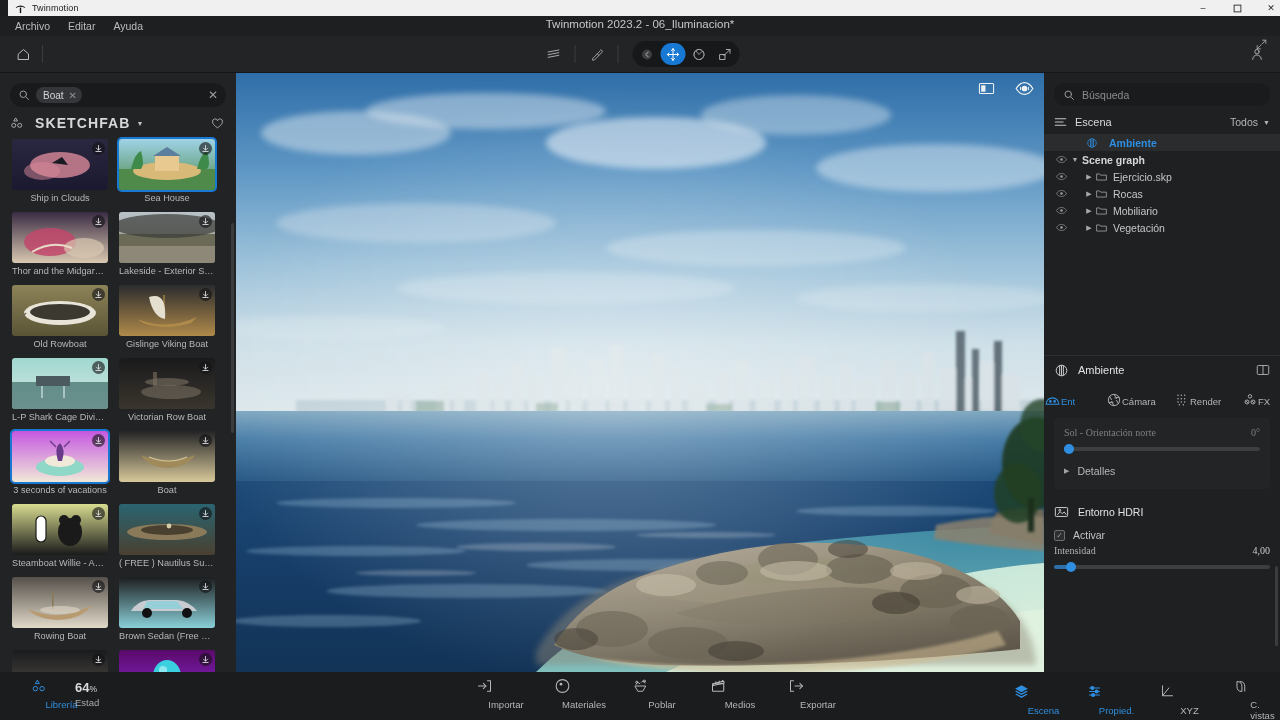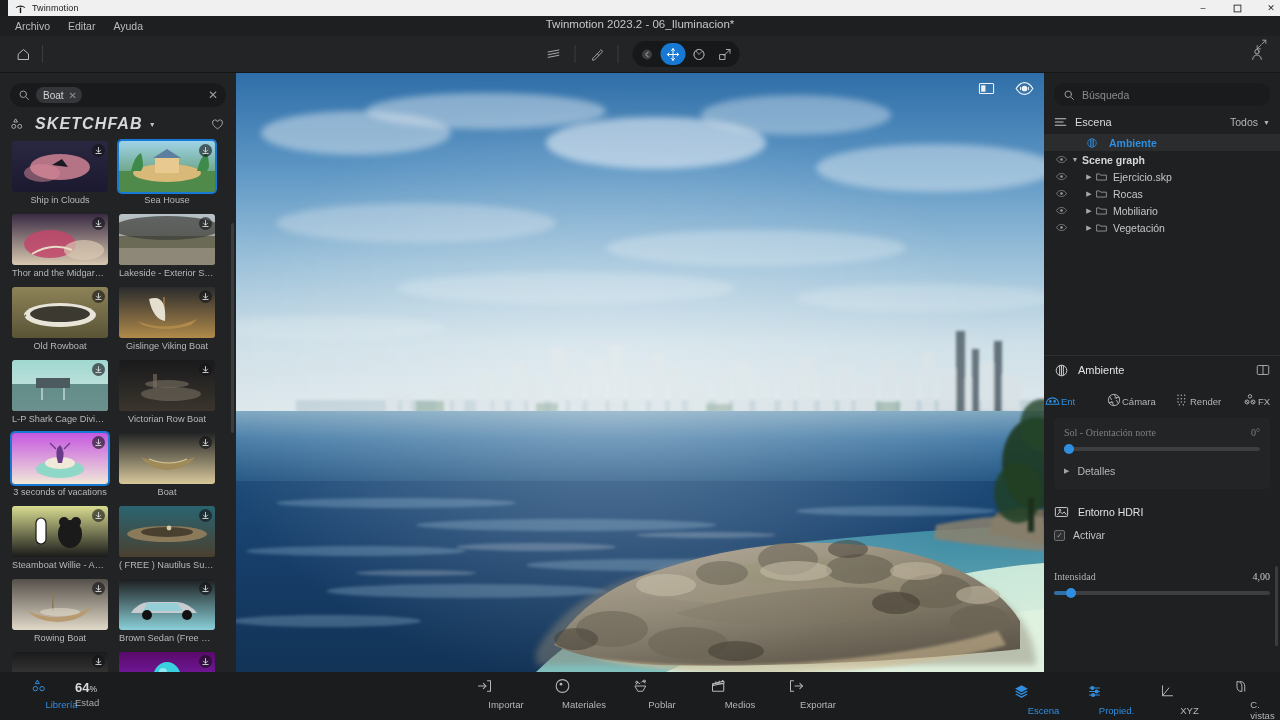--- a/index.html
+++ b/index.html
@@ -63,21 +63,21 @@
   .searchbox .mag { color:#9a9c9e; margin-right:6px; display:flex; }
   .chip {
     background:#34363a; border-radius:9px; height:16px; display:flex; align-items:center;
     padding:0 5px 0 7px; font-size:10px; color:#d2d4d6; gap:5px;
   }
   .chip .x { font-size:10px; color:#8e9092; }
   .clearall { position:absolute; right:8px; color:#9a9c9e; font-size:12px; }
 
   .srcrow { display:flex; align-items:center; padding:8px 12px 6px 10px; }
   .srcrow .licon { color:#b8babc; display:flex; margin-right:10px; }
-  .srcrow .lname { font-size:16px; letter-spacing:1.1px; font-weight:bold; color:#d6d8da;font-style:italic; }
+  .srcrow .lname { font-size:14px; letter-spacing:1.1px; font-weight:bold; color:#d6d8da; }
   .srcrow .caret { margin-left:6px; font-size:7px; color:#c0c2c4; }
   .srcrow .heart { margin-left:auto; color:#b8babc; }
 
   .grid { padding:2px 10px 0 12px; display:flex; flex-wrap:wrap; gap:9px 11px; }
   .card { width:96px; }
   .thumb {
     width:96px; height:51px; border-radius:3px; position:relative; overflow:hidden;
     background:#2d2e30; box-shadow:inset 0 0 0 1px rgba(255,255,255,.03);
   }
   .card.selected .thumb { box-shadow:0 0 0 2px #1779d4; }
@@ -142,21 +142,21 @@
   .hdrihdr { display:flex; align-items:center; gap:9px; padding:4px 0 10px 0; }
   .hdrihdr .hi { color:#d2d4d6; display:flex; }
   .hdrihdr .ht { font-size:10.5px; color:#e0e2e4; }
   .chkrow { display:flex; align-items:center; gap:8px; font-size:10.5px; color:#c0c2c4; }
   .chk { width:11px; height:11px; border:1px solid #6c6e70; border-radius:2px; background:#2c2e30;
          display:flex; align-items:center; justify-content:center; color:#9a9c9e; font-size:8px; }
   .segrow { display:flex; gap:4px; margin-top:12px; }
   .seg { height:21px; border-radius:3px; display:flex; align-items:center; padding:0 11px; font-size:10.5px; }
   .seg.on { background:#1779d4; color:#fff; font-weight:bold; }
   .seg.off { background:#4b4d4f; color:#c9cbcd; }
-  .introw { margin-top:30px; }
+  .introw { margin-top:4px; }
   .introw .rowlabel { color:#b0b2b4; }
   .introw .rowlabel .val { color:#c8cacc; }
   .rscroll { position:absolute; right:2px; top:210px; width:3px; height:80px; background:#3a3c3e; border-radius:2px; }
 
   
   .bottom { position:absolute; left:0; top:672px; width:1280px; height:48px; background:#1b1c1d; }
   .bitem { display:flex; flex-direction:column; align-items:center; justify-content:center; width:59px; color:#b4b6b8; }
   .bitem .bi { height:20px; display:flex; align-items:center; justify-content:center; }
   .bitem .bl { font-size:9.5px; margin-top:3px;margin-left:44px; }
   .bitem.active { color:#2f8ee0; }

